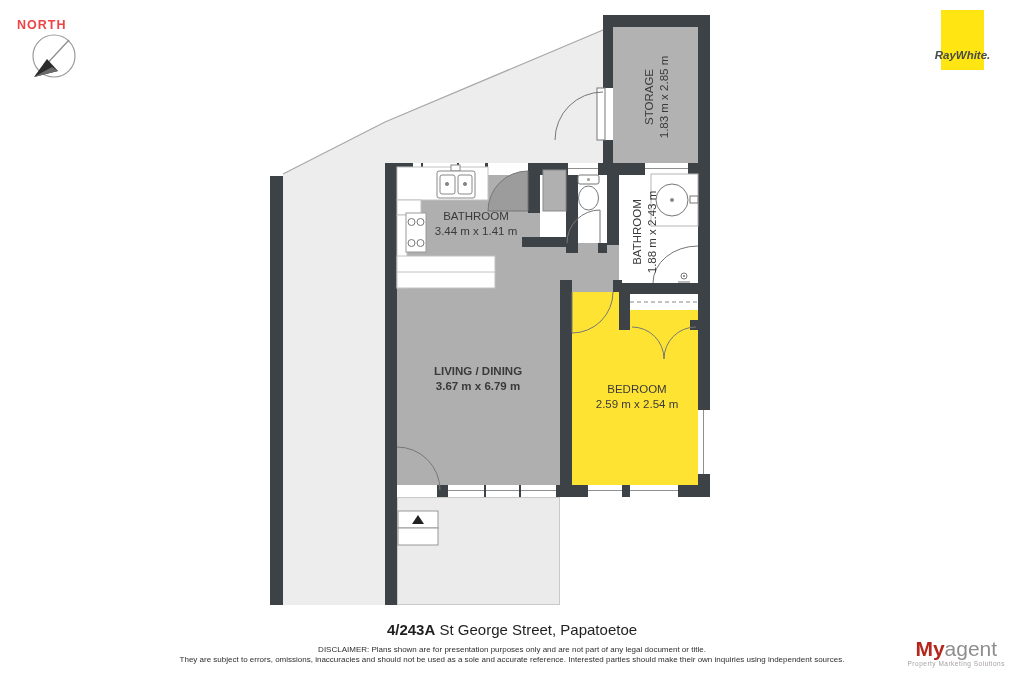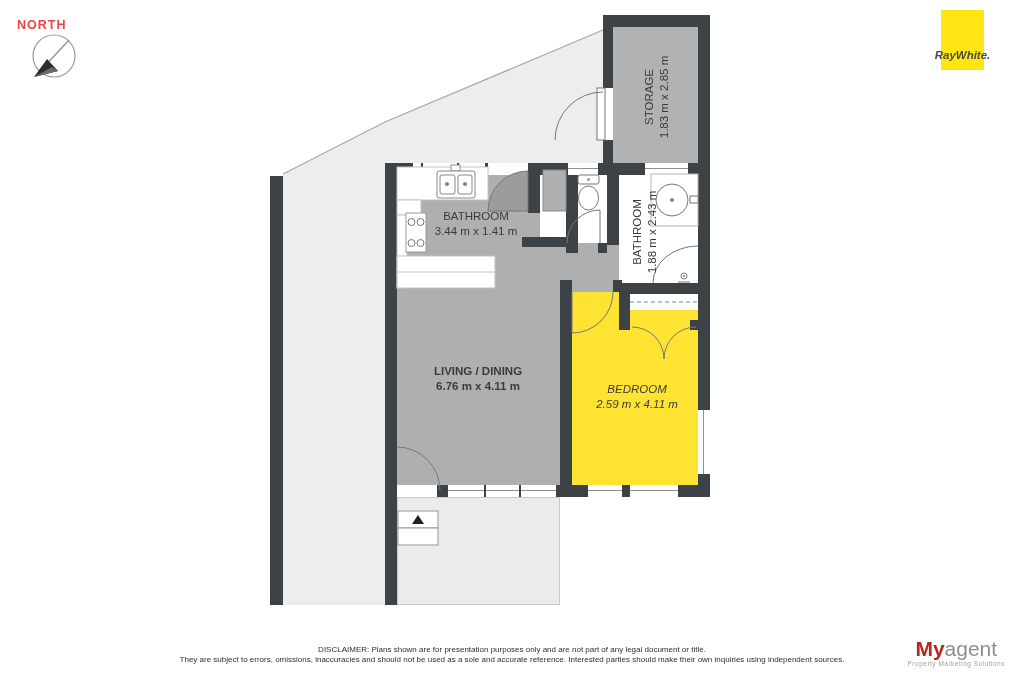--- a/index.html
+++ b/index.html
@@ -186,36 +186,39 @@
         <path d="M418,515 L412,524 L424,524 Z" fill="#222"></path>
       </g>
     </svg>
 
     <div class="rlabel" style="left:476px;top:224px;">
       <div>BATHROOM</div>
       <div>3.44 m x 1.41 m</div>
     </div>
     <div class="rlabel" style="left:478px;top:379px;font-weight:bold;">
       <div>LIVING / DINING</div>
-      <div>6.76 m x 4.11 m</div>
-    </div>
-    <div class="rlabel" style="left:637px;top:397px;font-style:italic;">
+      <div>3.67 m x 6.79 m</div>
+    </div>
+    <div class="rlabel" style="left:637px;top:397px;">
       <div>BEDROOM</div>
-      <div>2.59 m x 4.11 m</div>
+      <div>2.59 m x 2.54 m</div>
     </div>
     <div class="rlabel rot" style="left:645px;top:232px;">
       <div>BATHROOM</div>
       <div>1.88 m x 2.43 m</div>
     </div>
     <div class="rlabel rot" style="left:657px;top:97px;">
       <div>STORAGE</div>
       <div>1.83 m x 2.85 m</div>
     </div>
   </div>
 
+  <div id="address">
+    <b>4/243A</b><span> St George Street, Papatoetoe</span>
+  </div>
   <div id="myagent">
     <div class="mark"><span class="my">My</span><span class="agent">agent</span></div>
     <div class="tag">Property Marketing Solutions</div>
   </div>
   <div id="disclaimer">
     <div>DISCLAIMER: Plans shown are for presentation purposes only and are not part of any legal document or title.</div>
     <div>They are subject to errors, omissions, inaccuracies and should not be used as a sole and accurate reference. Interested parties should make their own inquiries using independent sources.</div>
   </div>
 
 </div>

